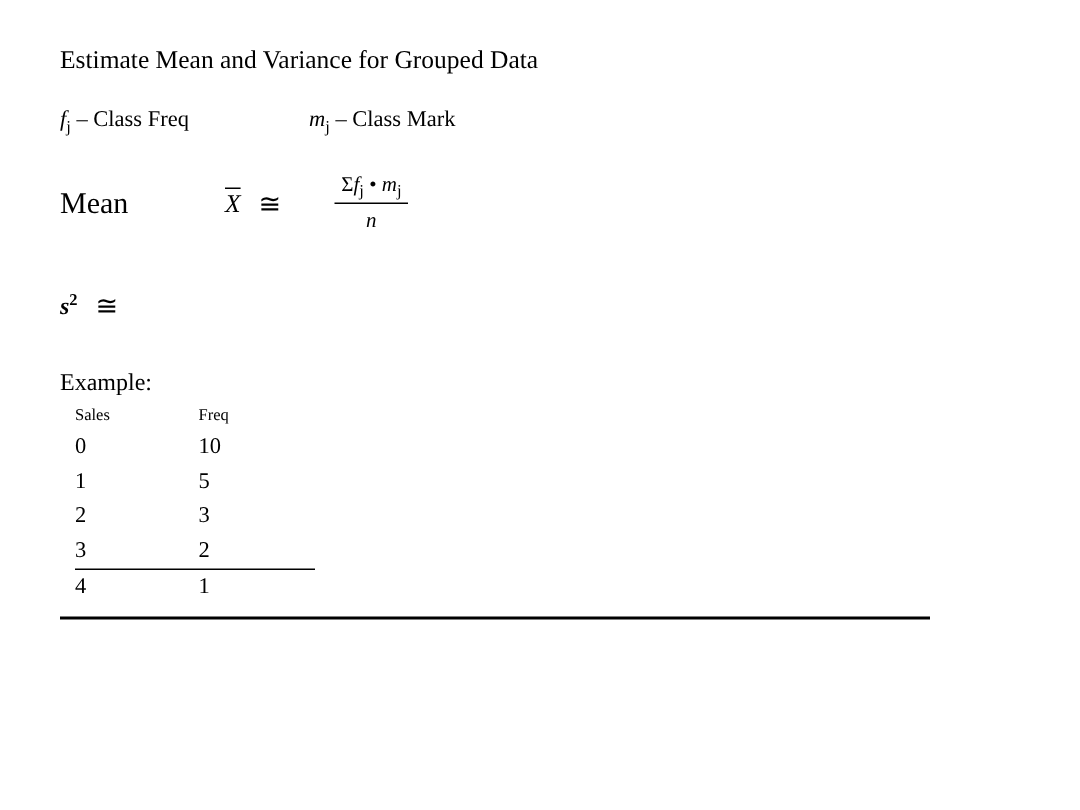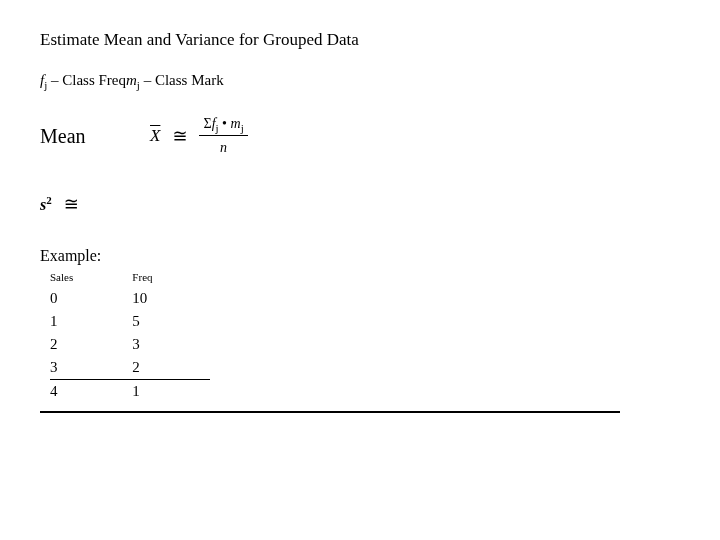--- a/index.html
+++ b/index.html
@@ -14,20 +14,21 @@
     }
     .page {
       padding: 30px 40px;
     }
     .title {
       font-size: 17px;
       margin-bottom: 22px;
     }
     .subtitle-row {
       display: flex;
+      gap: 80px;
       font-size: 15px;
       margin-bottom: 20px;
     }
     .section {
       display: flex;
       align-items: center;
       margin-bottom: 18px;
       min-height: 50px;
     }
     .section-label {
@@ -39,20 +40,21 @@
       align-items: center;
       gap: 8px;
       font-size: 15px;
     }
     .frac {
       display: inline-flex;
       flex-direction: column;
       align-items: center;
       vertical-align: middle;
       gap: 2px;
+      margin-left: 24px;
     }
     .frac-num {
       border-bottom: 1.5px solid #000;
       padding: 0 4px 2px 4px;
       font-size: 14px;
     }
     .frac-den {
       padding: 2px 4px 0 4px;
       font-size: 14px;
     }

